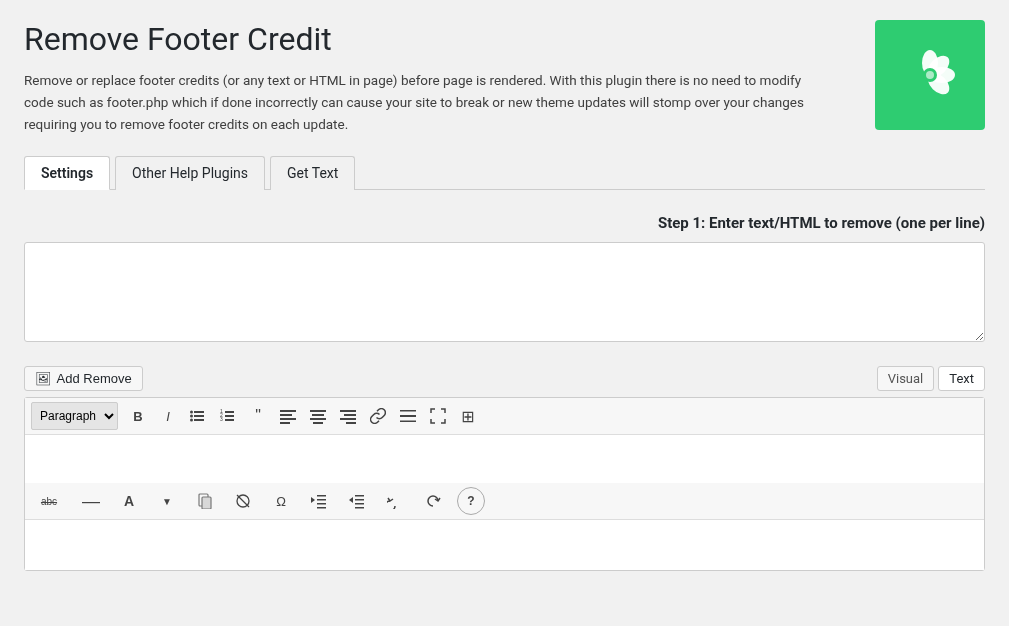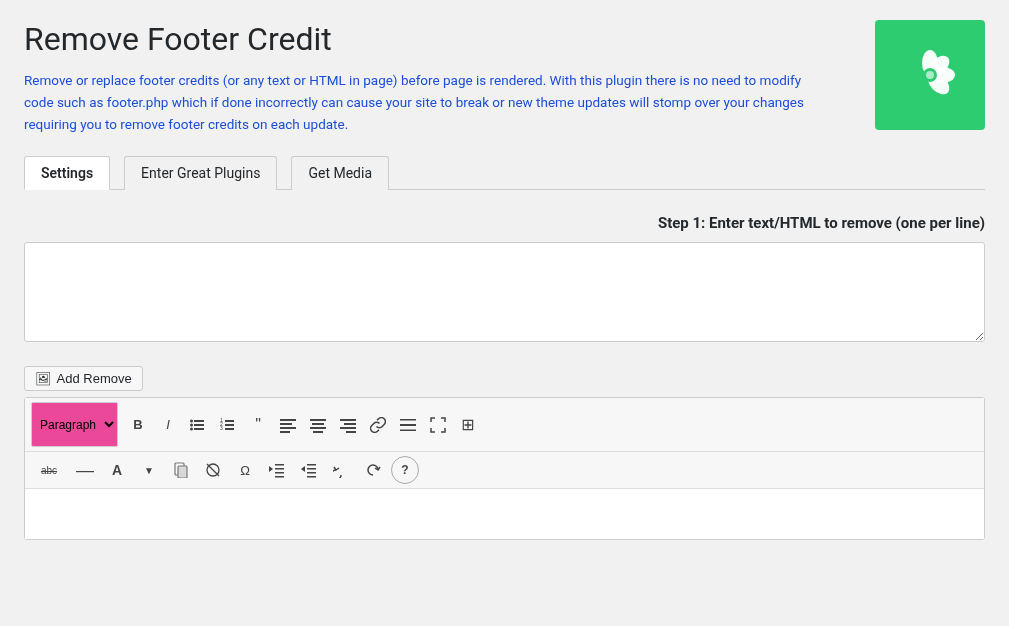--- a/index.html
+++ b/index.html
@@ -26,21 +26,21 @@
     }
     .page-title {
       font-size: 32px;
       font-weight: 400;
       color: #23282d;
       margin-bottom: 12px;
       line-height: 1.2;
     }
     .page-description {
       font-size: 13.5px;
-      color: #1d4ed8;
+      color: #404040;
       line-height: 1.6;
       max-width: 780px;
     }
     .plugin-icon {
       width: 110px;
       height: 110px;
       background-color: #2ecc71;
       border-radius: 4px;
       display: flex;
       align-items: center;
@@ -57,21 +57,21 @@
       margin-bottom: 24px;
     }
     .tab {
       padding: 8px 16px;
       border: 1px solid #ccc;
       border-bottom: none;
       background: #f1f1f1;
       cursor: pointer;
       font-size: 14px;
       color: #23282d;
-      margin-right: 14px;
+      margin-right: 5px;
       border-radius: 3px 3px 0 0;
       position: relative;
       top: 1px;
     }
     .tab.active {
       background: #fff;
       border-bottom: 1px solid #fff;
       font-weight: 600;
       z-index: 1;
     }
@@ -148,43 +148,44 @@
       background: #f7f7f7;
       gap: 2px;
       flex-wrap: wrap;
     }
     .editor-toolbar-row2 {
       display: flex;
       align-items: center;
       padding: 4px 6px;
       border-bottom: 1px solid #ddd;
       background: #f7f7f7;
-      gap: 4px;
+      gap: 10px;
       flex-wrap: wrap;
+      margin-top: 48px;
     }
     .toolbar-btn {
       width: 28px;
       height: 28px;
       display: flex;
       align-items: center;
       justify-content: center;
       border: 1px solid transparent;
       border-radius: 2px;
       cursor: pointer;
       background: transparent;
       font-size: 13px;
       color: #444;
     }
     .toolbar-btn.bold { font-weight: 700; }
     .toolbar-btn.italic { font-style: italic; }
     .paragraph-select {
-      height: 45px;
+      height: 28px;
       border: 1px solid #ccc;
       border-radius: 2px;
-      background: #ec4899;
+      background: #e5e5e5;
       font-size: 12px;
       padding: 0 4px;
       cursor: pointer;
       margin-right: 4px;
     }
     .editor-content-area {
       min-height: 50px;
       background: #fff;
       padding: 8px;
     }
@@ -206,35 +207,39 @@
         <ellipse cx="30" cy="18" rx="8" ry="13" transform="rotate(90 30 30)" opacity="0.95"></ellipse>
         <ellipse cx="30" cy="18" rx="8" ry="13" transform="rotate(135 30 30)" opacity="0.95"></ellipse>
         <circle cx="30" cy="30" r="7" fill="#2ecc71"></circle>
         <circle cx="30" cy="30" r="4" fill="white" opacity="0.6"></circle>
       </svg>
     </div>
   </div>
 
   <div class="tabs-bar">
     <div class="tab active">Settings</div>
-    <div class="tab">Enter Great Plugins</div>
-    <div class="tab">Get Media</div>
+    <div class="tab">Other Help Plugins</div>
+    <div class="tab">Get Text</div>
   </div>
 
   <div class="content-area">
     <div class="step-label">Step 1: Enter text/HTML to remove (one per line)</div>
     <textarea class="step1-textarea" style=""></textarea>
 
     <div class="step2-section">
 
       <div class="add-media-row">
         <button class="add-media-btn">
           <span>🖼</span>
           <span>Add Remove</span>
         </button>
+        <div class="visual-text-tabs">
+          <div class="vt-tab">Visual</div>
+          <div class="vt-tab active">Text</div>
+        </div>
       </div>
 
       <div class="editor-container">
         <div class="editor-toolbar-row1">
           <select class="paragraph-select">
             <option>Paragraph</option>
           </select>
           <button class="toolbar-btn bold">B</button>
           <button class="toolbar-btn italic">
               <em>I</em>

